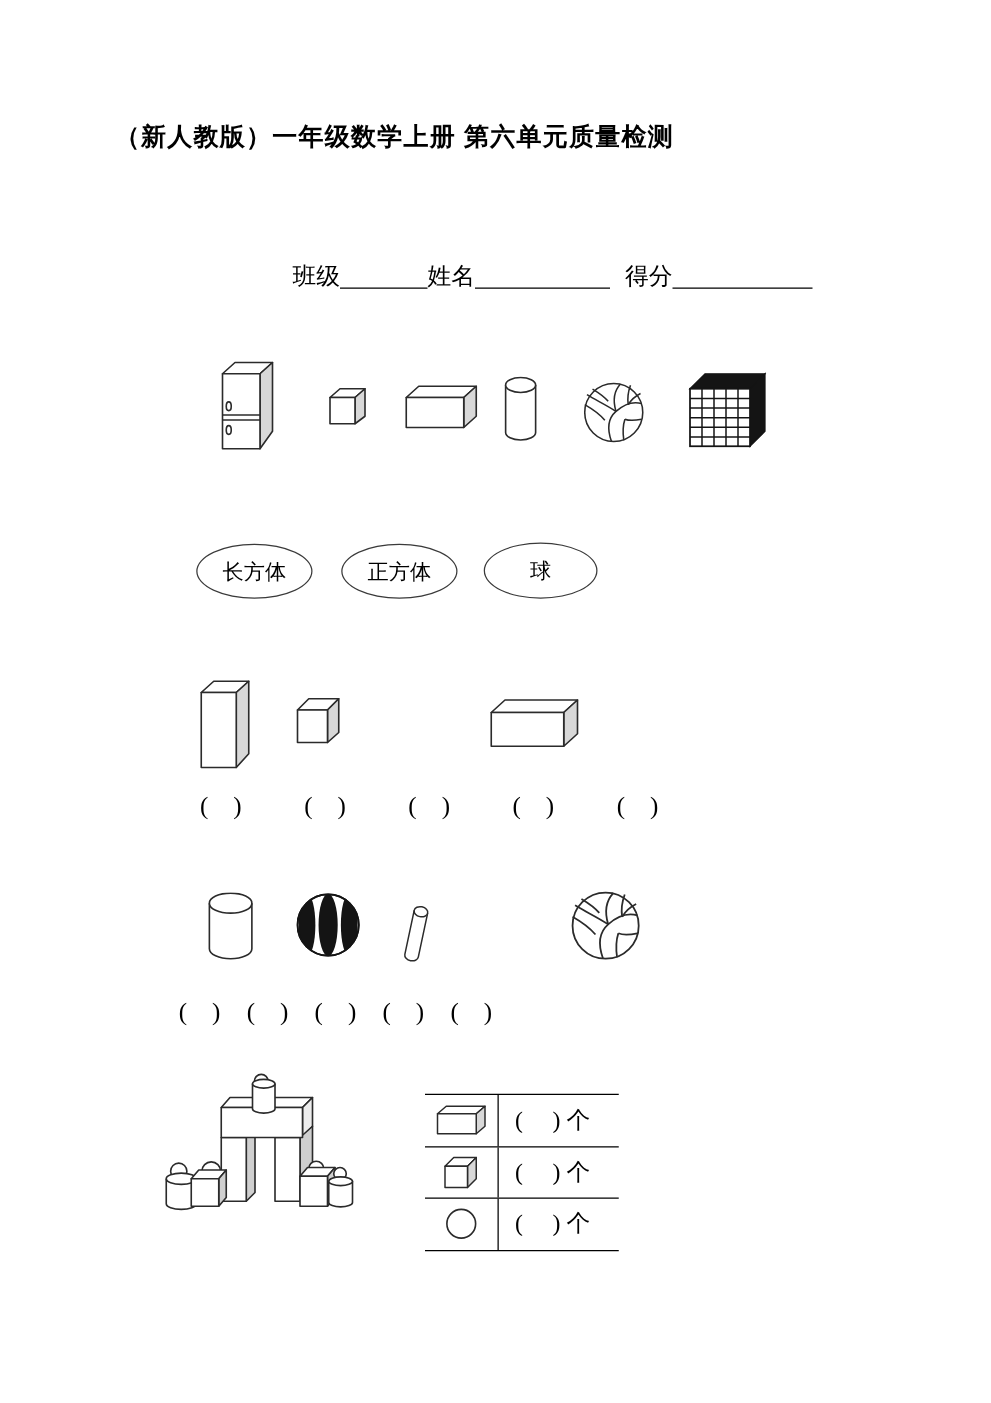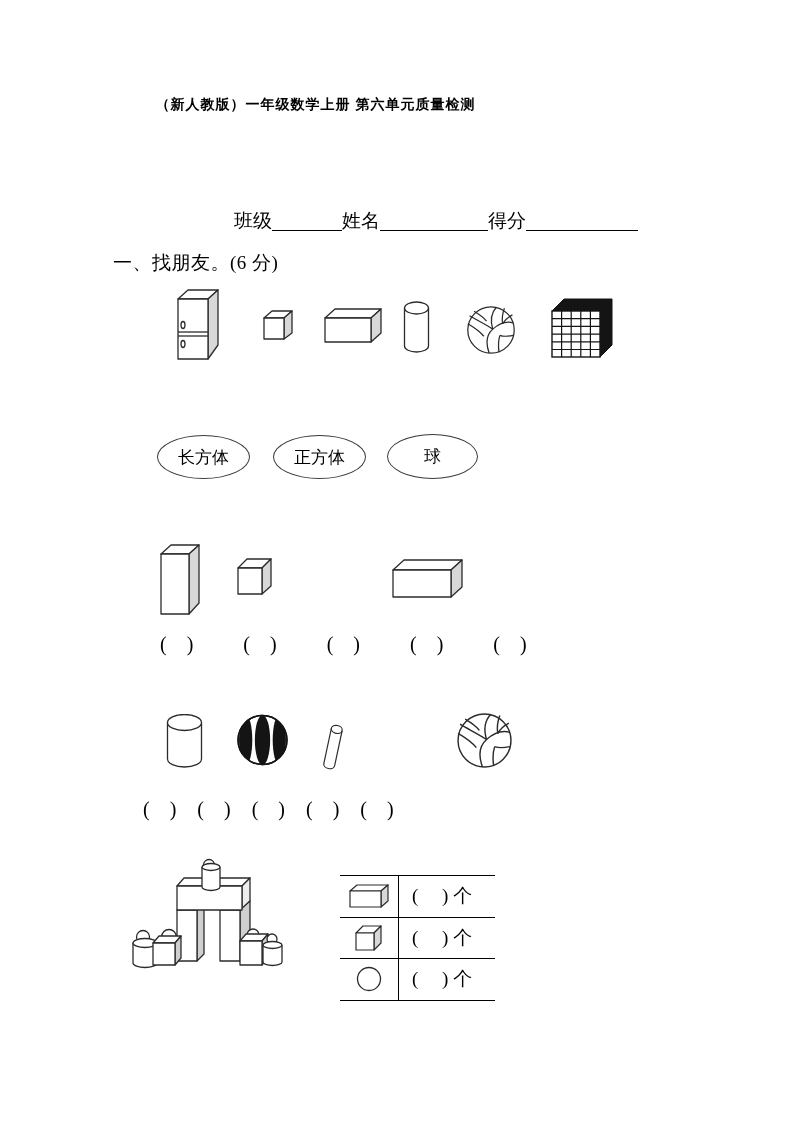--- a/index.html
+++ b/index.html
@@ -3,21 +3,21 @@
 <meta charset="utf-8">
 <style>
   html,body { margin:0; padding:0; background:#fff; }
   .page {
     position:relative; width:793px; height:1122px; background:#ffffff;
     font-family:"Liberation Serif", serif; color:#000; overflow:hidden;
   }
   .abs { position:absolute; }
   .title {
     left:0; top:96px; width:631px; text-align:center;
-    font-family:"Liberation Sans", sans-serif; font-weight:bold; font-size:14px;
+    font-family:"Liberation Sans", sans-serif; font-weight:bold; font-size:20px;
     letter-spacing:1px;
   }
   .body-text { font-size:19px; white-space:pre; }
   .heading { font-size:19px; letter-spacing:0.5px; white-space:pre; }
   .blank {
     display:inline-block; border-bottom:1.3px solid #000; height:19px;
     vertical-align:-4px;
   }
   .oval {
     border:1.5px solid #3a3a3a; border-radius:50%;
@@ -42,24 +42,23 @@
   svg { display:block; }
 </style>
 </head>
 <body>
 
 <div class="page">
 
   <div class="abs title">（新人教版）一年级数学上册 第六单元质量检测</div>
 
   <div class="abs body-text" style="left:215px; top:186px;">
-    <span>班级</span><span class="blank" style="width:70px;"></span><span>姓名</span><span class="blank" style="width:108px;"></span><span style="">得分</span><span class="blank" style="width:112px;"></span>
-  </div>
-
-  <div class="abs heading" style="left:113px; top:250px;">一、找朋友。(6 分)</div>
+    <span>班级</span><span class="blank" style="width:70px;"></span><span>姓名</span><span class="blank" style="width:108px;"></span><span style="margin-left:12px;">得分</span><span class="blank" style="width:112px;"></span>
+  </div>
+
 
   <div class="abs" style="left:175px; top:287px;">
     <svg width="46" height="76" viewBox="0 0 46 76">
       <g stroke="#2b2b2b" stroke-width="1.3" fill="#fff" stroke-linejoin="round">
         <polygon points="3,12 13,3 43,3 33,12"></polygon>
         <polygon points="33,12 43,3 43,58 33,72" fill="#d8d8d8"></polygon>
         <rect x="3" y="12" width="30" height="60"></rect>
         <line x1="3" y1="45" x2="33" y2="45"></line>
         <line x1="3" y1="49" x2="33" y2="49"></line>
         <ellipse cx="8" cy="38" rx="2" ry="3.5"></ellipse>

